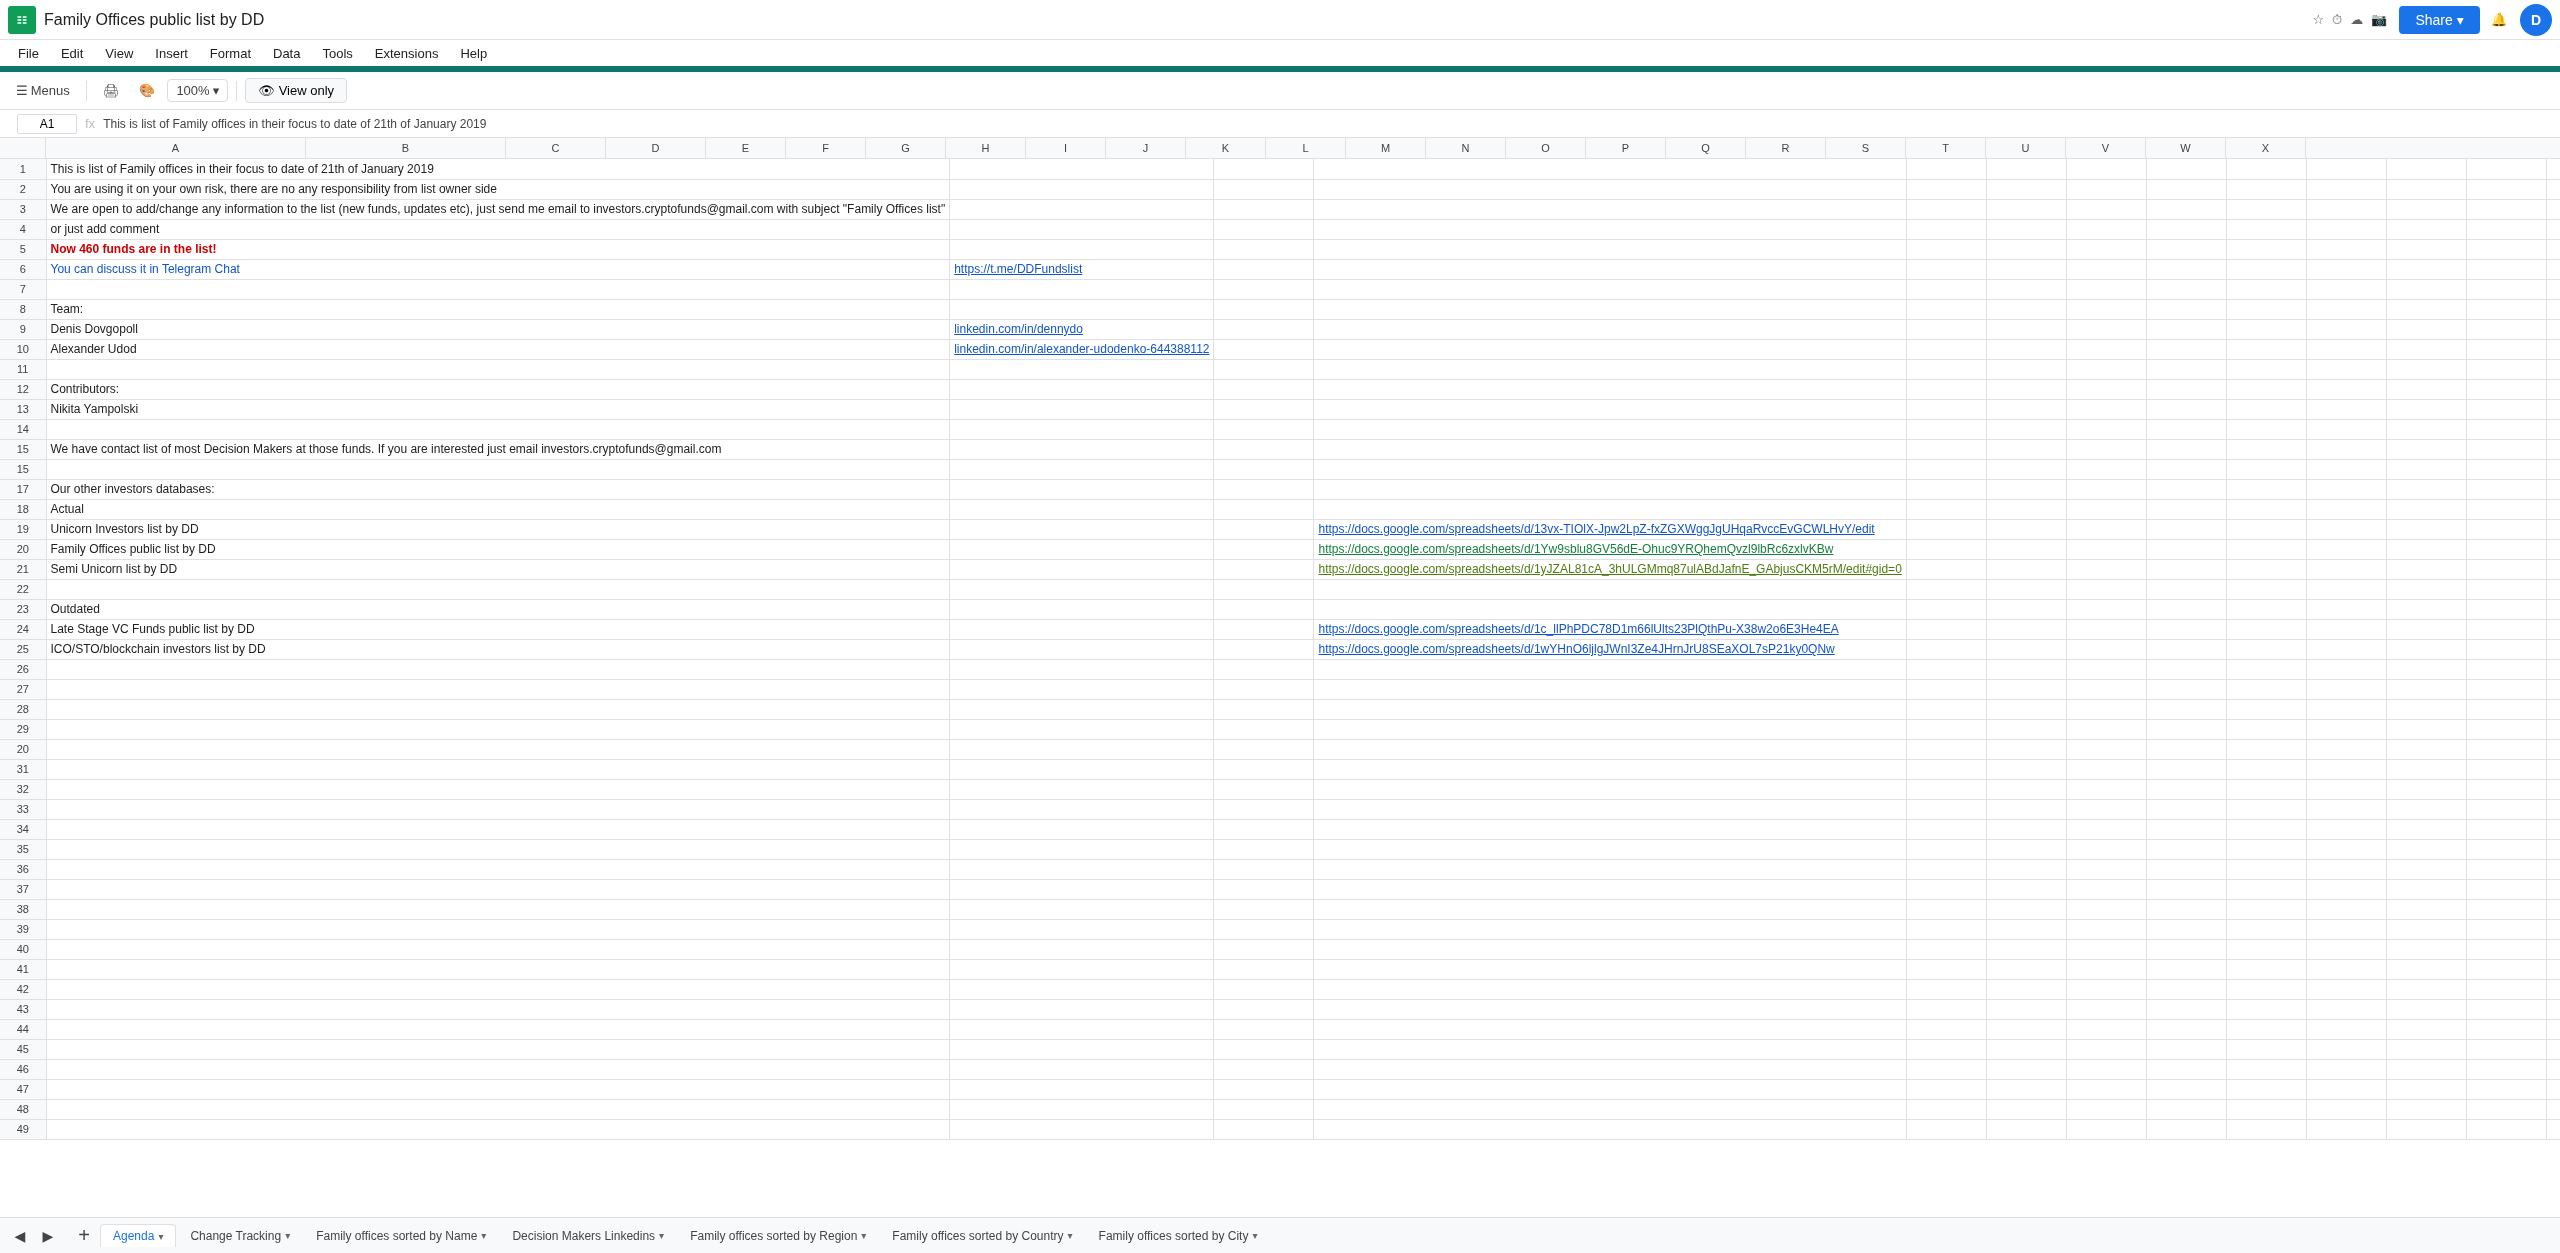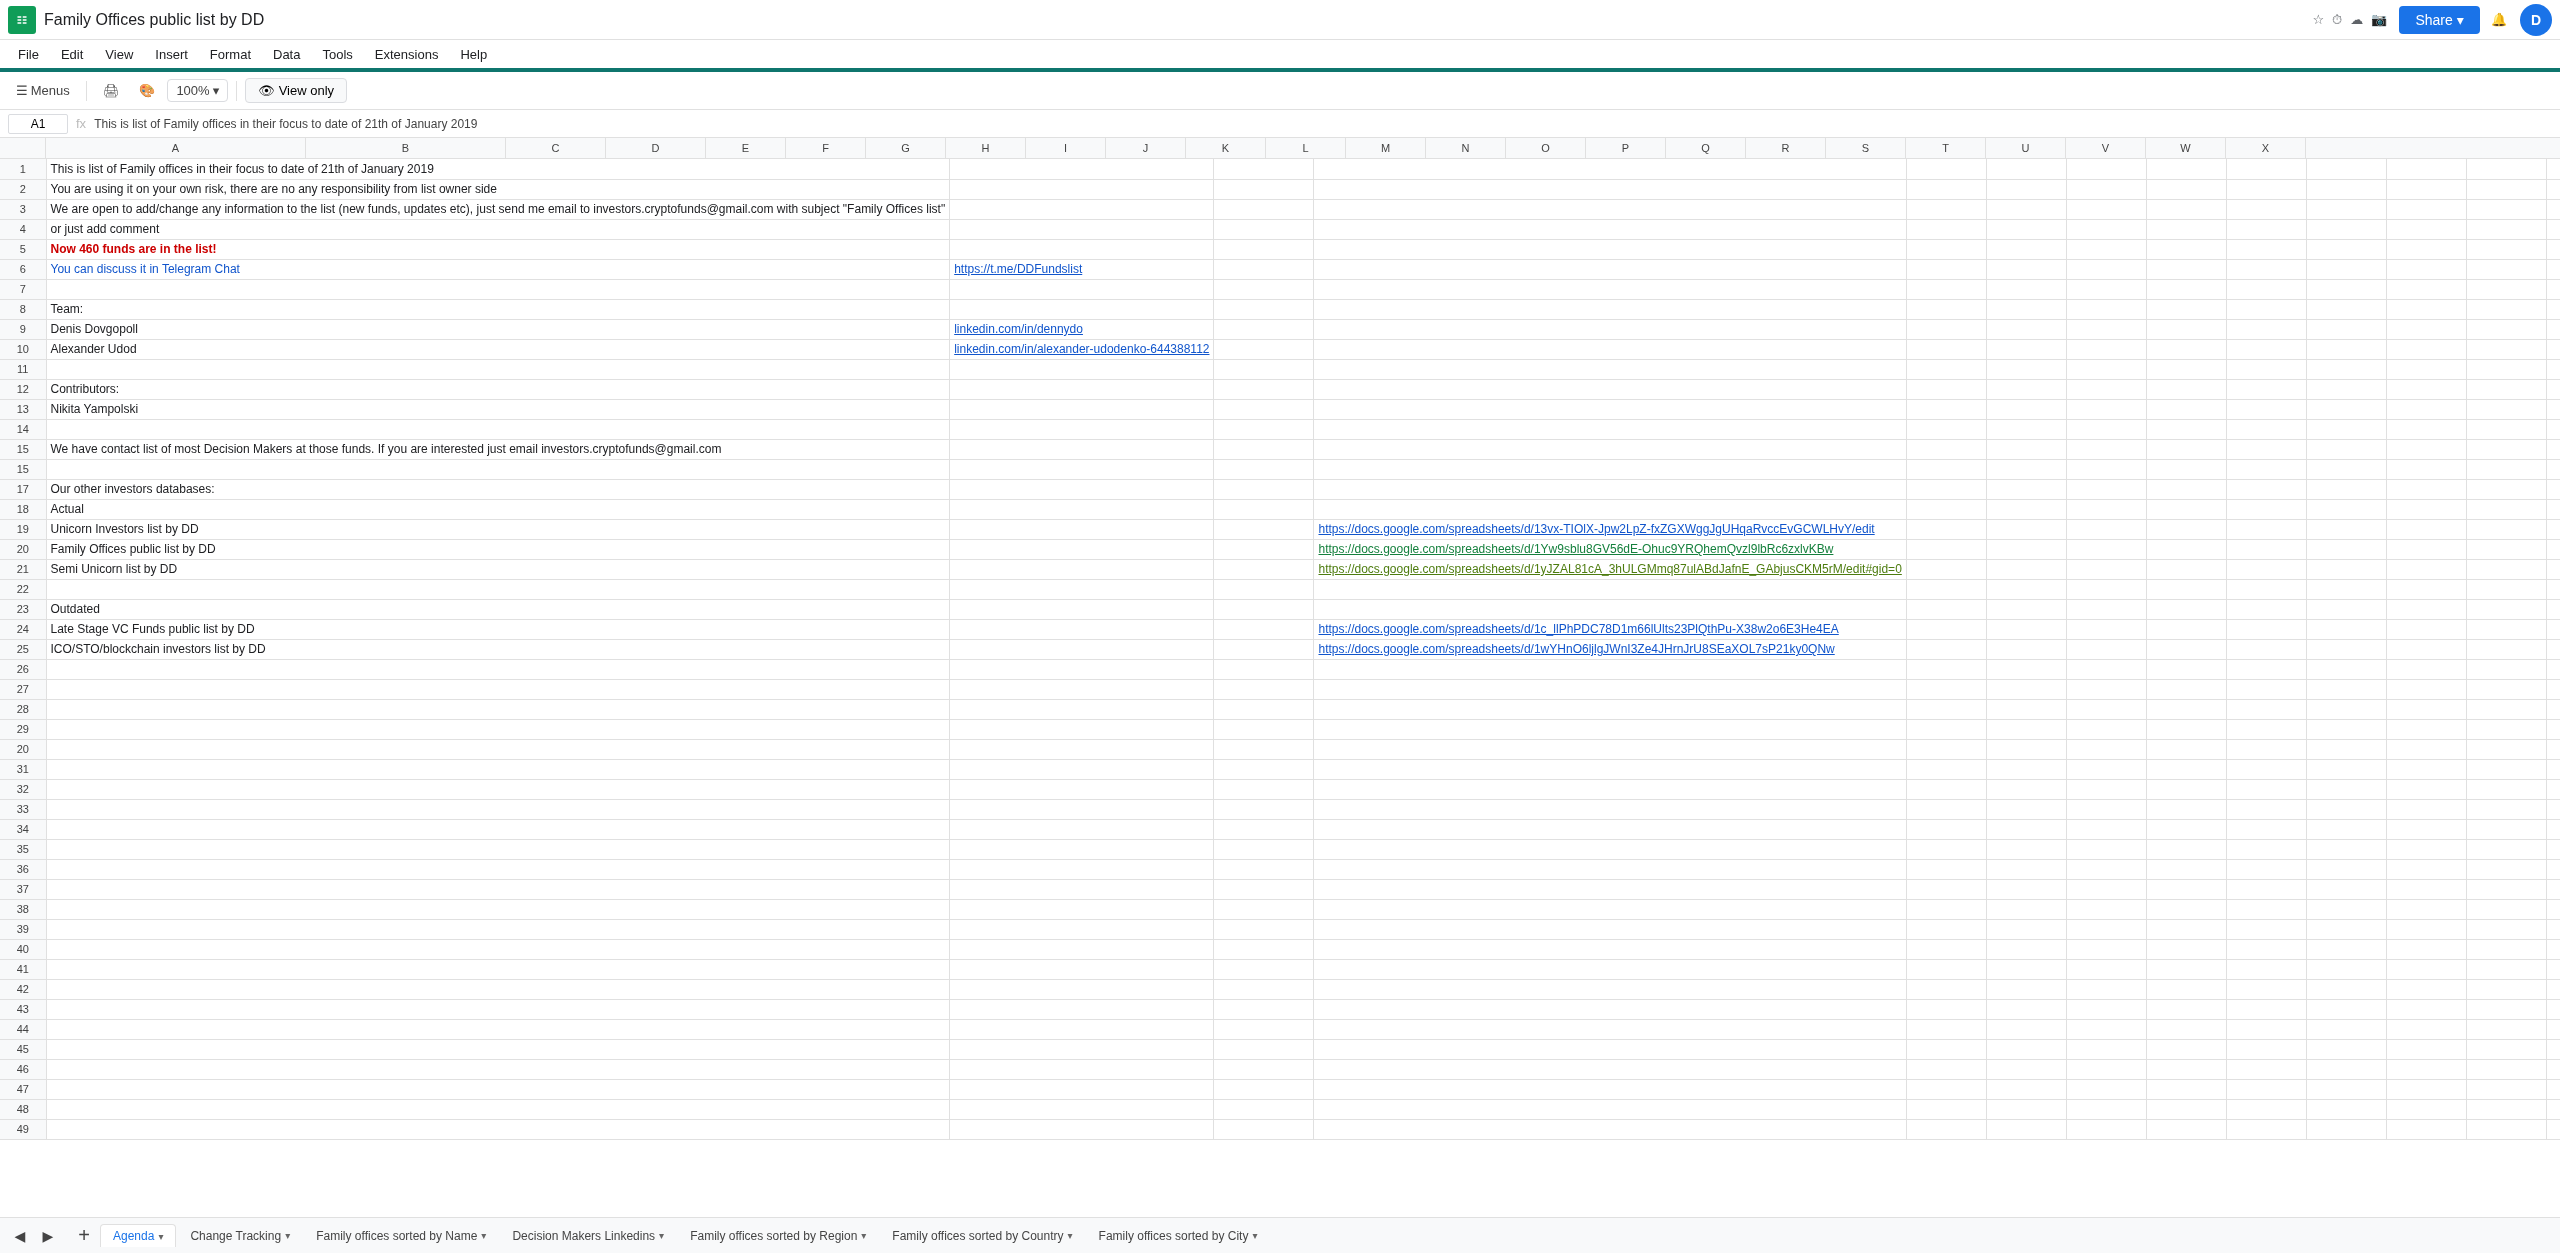--- a/index.html
+++ b/index.html
@@ -9,32 +9,32 @@
     .top-bar { display: flex; align-items: center; padding: 4px 8px; height: 40px; border-bottom: 1px solid #e0e0e0; gap: 8px; }
     .app-icon { width: 28px; height: 28px; background: #0F9D58; border-radius: 3px; display: flex; align-items: center; justify-content: center; }
     .app-icon svg { width: 18px; height: 18px; fill: white; }
     .doc-title { font-size: 16px; color: #202124; font-weight: normal; flex: 1; }
     .doc-title-icons { display: flex; gap: 8px; align-items: center; color: #5f6368; }
     .top-right { display: flex; align-items: center; gap: 12px; margin-left: auto; }
     .share-btn { background: #1a73e8; color: white; border: none; border-radius: 4px; padding: 6px 16px; font-size: 14px; cursor: pointer; display: flex; align-items: center; gap: 4px; }
     .avatar { width: 32px; height: 32px; background: #1a73e8; border-radius: 50%; display: flex; align-items: center; justify-content: center; color: white; font-weight: bold; font-size: 14px; }
 
     
-    .menu-bar { display: flex; align-items: center; padding: 2px 8px; height: 32px; border-bottom: 4px solid #0f766e; gap: 2px; }
+    .menu-bar { display: flex; align-items: center; padding: 2px 8px; height: 32px; border-bottom: 6px solid #0f766e; gap: 2px; }
     .menu-item { padding: 4px 10px; font-size: 13px; color: #202124; cursor: pointer; border-radius: 4px; }
 
     
     .toolbar { display: flex; align-items: center; padding: 4px 8px; height: 38px; border-bottom: 1px solid #e0e0e0; gap: 4px; }
     .toolbar-btn { padding: 4px 8px; border: none; background: transparent; cursor: pointer; border-radius: 4px; font-size: 13px; color: #444; display: flex; align-items: center; gap: 3px; }
     .toolbar-separator { width: 1px; height: 20px; background: #e0e0e0; margin: 0 4px; }
     .zoom-btn { border: 1px solid #dadce0; border-radius: 4px; padding: 3px 8px; font-size: 13px; }
     .view-only-btn { background: #f8f9fa; border: 1px solid #dadce0; border-radius: 4px; padding: 4px 12px; font-size: 13px; cursor: pointer; display: flex; align-items: center; gap: 4px; }
 
     
-    .formula-bar { display: flex; align-items: center; padding: 2px 8px; height: 28px; border-bottom: 1px solid #e0e0e0; gap: 8px; background: #fff; }
+    .formula-bar { display: flex; align-items: center; padding: 2px 17px; height: 28px; border-bottom: 1px solid #e0e0e0; gap: 8px; background: #fff; }
     .cell-ref { width: 60px; padding: 2px 6px; border: 1px solid #dadce0; font-size: 12px; text-align: center; border-radius: 2px; }
     .formula-separator { color: #bbb; }
     .formula-text { flex: 1; font-size: 12px; color: #444; }
 
     
     .spreadsheet-container { flex: 1; display: flex; flex-direction: column; overflow: hidden; }
     .grid-wrapper { flex: 1; overflow: auto; position: relative; }
 
     
     .col-headers { display: flex; position: sticky; top: 0; z-index: 10; background: #f8f9fa; border-bottom: 1px solid #e0e0e0; }

